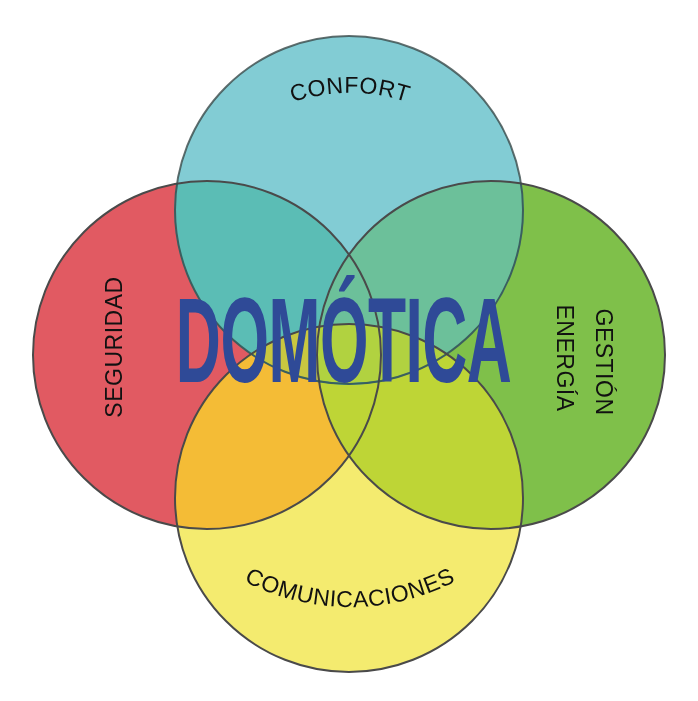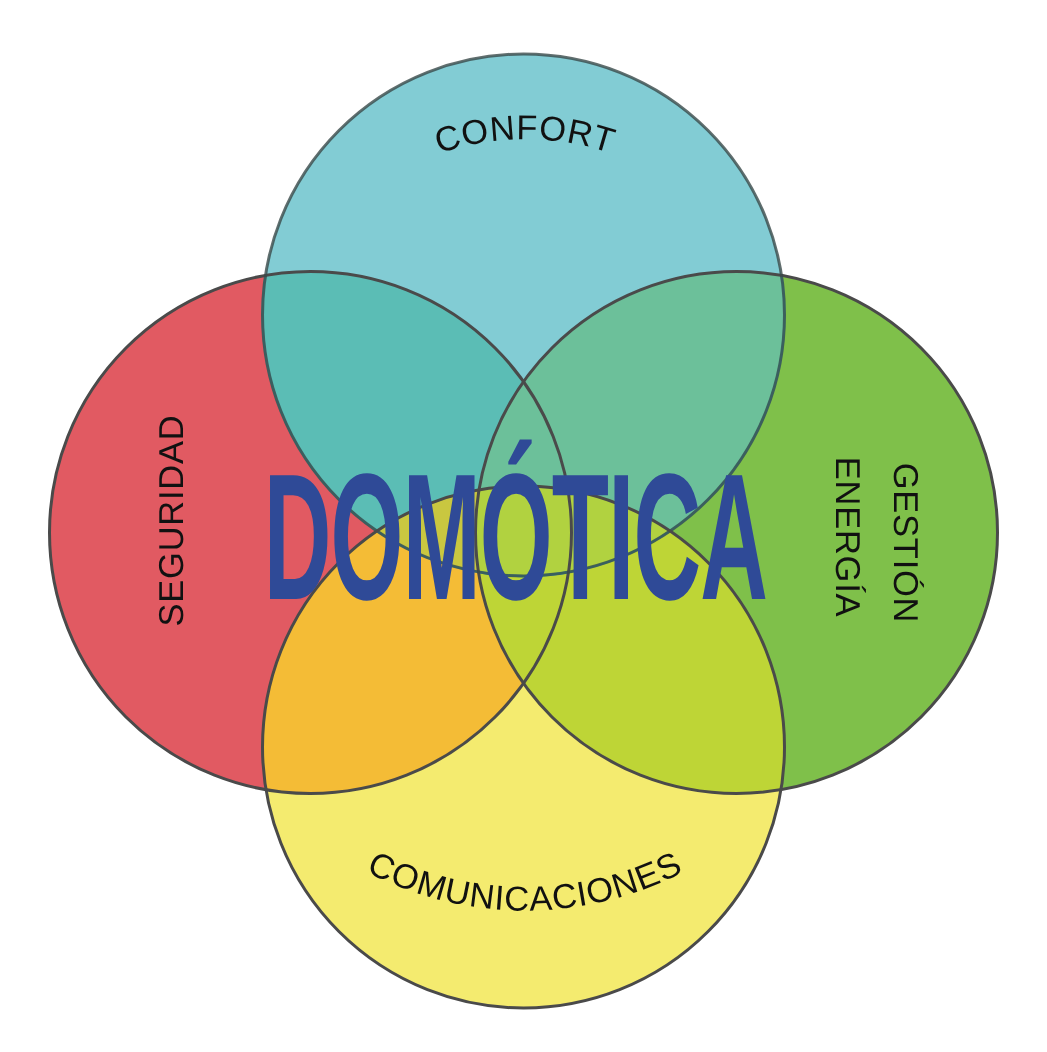--- a/index.html
+++ b/index.html
@@ -28,21 +28,21 @@
     }
     .circle-label {
       font-family: "Liberation Sans", sans-serif;
       font-size: 23px;
       fill: #111111;
       letter-spacing: 0.5px;
     }
     .center-title {
       position: absolute;
       left: 163px;
-      top: 298px;
+      top: 280px;
       width: 362px;
       height: 120px;
       display: flex;
       align-items: center;
       justify-content: center;
       pointer-events: none;
     }
     .center-title span {
       display: inline-block;
       font-family: "Liberation Sans", sans-serif;

